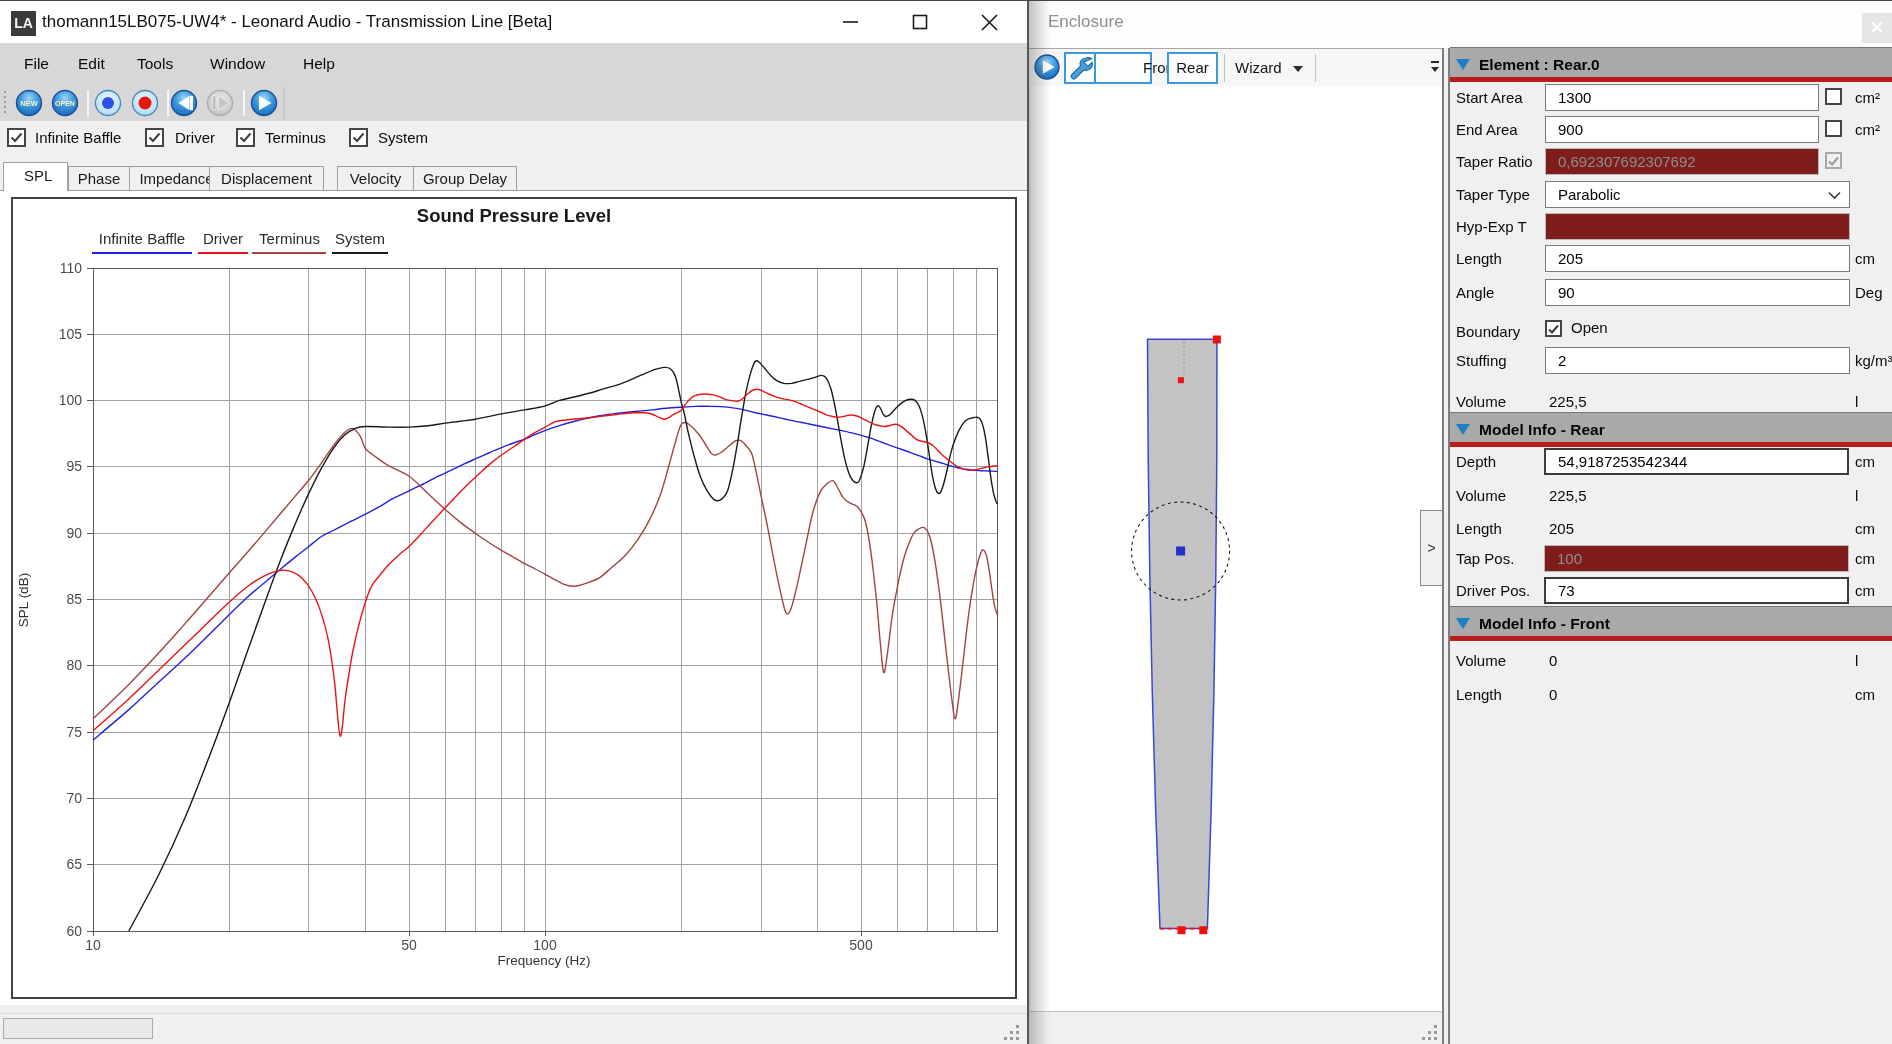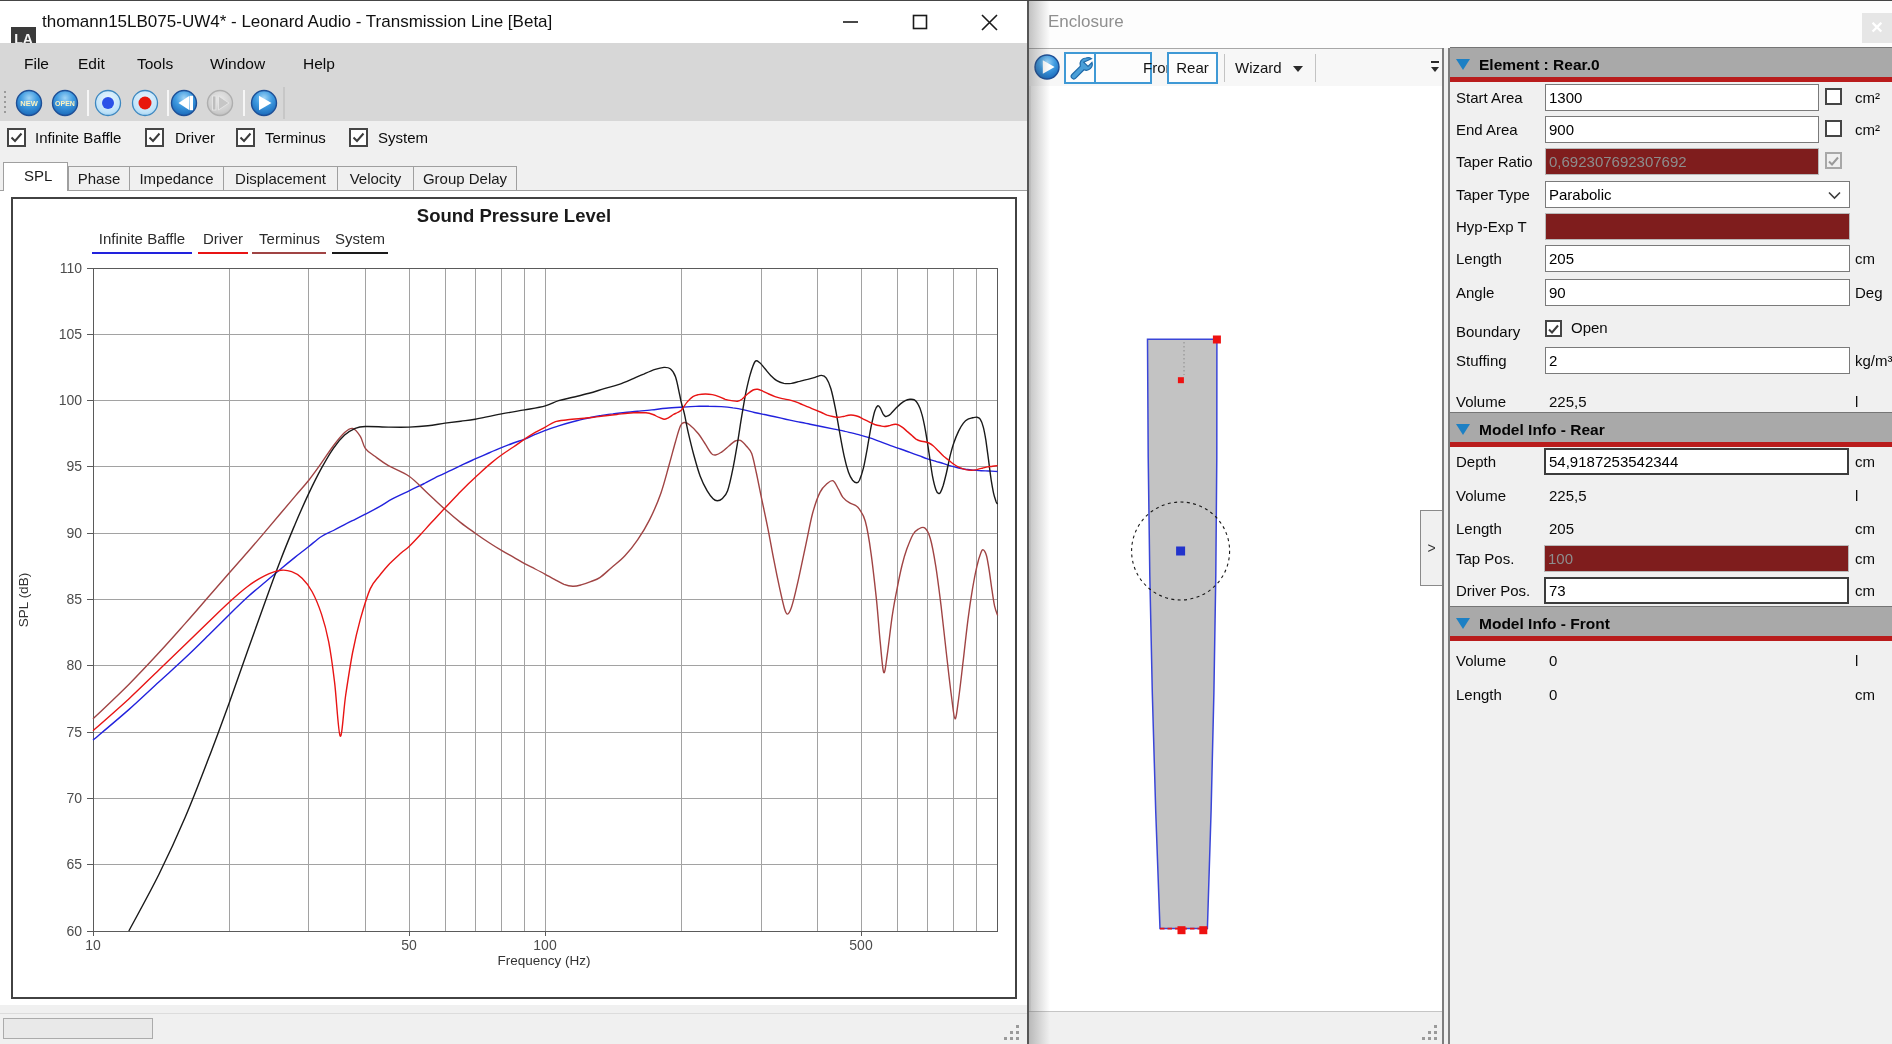--- a/index.html
+++ b/index.html
@@ -3,21 +3,21 @@
 <meta charset="utf-8">
 <style>
 * { margin:0; padding:0; box-sizing:border-box; }
 html,body { width:1892px; height:1044px; overflow:hidden; background:#fff;
   font-family:"Liberation Sans", sans-serif; }
 .abs { position:absolute; }
 #page { position:relative; width:1892px; height:1044px; }
 
 #lwin { left:0; top:0; width:1029px; height:1044px; background:#f0f0f0; }
 #ltitle { left:0; top:0; width:1029px; height:43px; background:#ffffff; }
-#licon { left:11px; top:27px; width:25px; height:25px; background:#3a3a3a;
+#licon { left:11px; top:11px; width:25px; height:25px; background:#3a3a3a;
   color:#f5f5f5; font-weight:bold; font-size:14px; text-align:center; line-height:25px; }
 #ltext { left:42px; top:0; height:43px; line-height:43px; font-size:17px; color:#101010; }
 .capbtn { top:0; height:43px; width:46px; }
 #lmin  { left:827px; } #lmax { left:897px; } #lclose { left:966px; }
 #menubar { left:0; top:43px; width:1029px; height:42px; background:#d7d7d7; }
 .menuitem { top:43px; height:42px; line-height:42px; font-size:15.5px; color:#0a0a0a; }
 #toolbar { left:0; top:85px; width:1029px; height:36px; background:#d7d7d7; }
 #cbrow { left:0; top:121px; width:1029px; height:41px; background:#f0f0f0; }
 .wcb { top:7px; width:19px; height:19px; background:#fff; border:2px solid #454545; }
 .wcb svg { position:absolute; left:0; top:0; }
@@ -62,21 +62,21 @@
   border:1px solid #8a8a8a; font-size:14px; color:#333; text-align:center; line-height:74px; }
 #panel { left:421px; top:47px; width:442px; height:997px; background:#f0f0f0; }
 .phead { left:0; width:442px; height:35px; background:#a9a9a9;
   border-top:1px solid #757575; border-bottom:5px solid #b91c1c; }
 .phead .tri { position:absolute; left:6px; top:11px; width:0; height:0;
   border-left:7px solid transparent; border-right:7px solid transparent;
   border-top:11px solid #1d80c4; }
 .phead .ht { position:absolute; left:29px; top:8px; font-size:15.5px; font-weight:bold; color:#050505; }
 .plab { left:6px; font-size:15px; color:#0a0a0a; height:27px; line-height:27px; }
 .pinp { left:95px; height:27px; background:#fff; border:1px solid #7a7a7a;
-  font-size:15px; color:#000; padding-left:3px; line-height:25px; white-space:nowrap; overflow:hidden; }
+  font-size:15px; color:#000; padding-left:12px; line-height:25px; white-space:nowrap; overflow:hidden; }
 .pinp.dis { background:#7f1d1d; border:1px solid #b9b9b9; color:#8d8d8d; }
 .pinp.foc { border:2px solid #3c3c3c; line-height:23px; }
 .pval { font-size:15px; color:#0a0a0a; }
 .punit { left:405px; font-size:15px; color:#0a0a0a; }
 .pcb { left:375px; width:17px; height:17px; background:#fff; border:2px solid #454545; }
 .pcb.dis { background:#f0f0f0; border:2px solid #a8a8a8; }
 #shadow { left:1029px; top:0; width:21px; height:1044px;
   background:linear-gradient(to right, rgba(70,70,70,0.32), rgba(60,60,60,0.0)); }
 #lborder { left:1027px; top:0; width:2px; height:1044px; background:#565656; }
 #topline { left:0; top:0; width:1892px; height:1px; background:#454545; }
@@ -175,21 +175,21 @@
     <div class="cblab abs" style="left:378px;">System</div>
   </div>
   <div id="tabpage" class="abs"></div>
   <div id="tabrow" class="abs">
     <div class="tab abs" style="left:68px; width:62px;">
           <span>Phase</span>
         </div>
     <div class="tab abs" style="left:129px; width:95px;">
           <span>Impedance</span>
         </div>
-    <div class="tab abs" style="left:223px; width:115px;">
+    <div class="tab abs" style="left:209px; width:115px;">
           <span>Displacement</span>
         </div>
     <div class="tab abs" style="left:337px; width:77px;">
           <span>Velocity</span>
         </div>
     <div class="tab abs" style="left:413px; width:104px;">
           <span>Group Delay</span>
         </div>
     <div id="tabline" class="abs"></div>
     <div id="tabsel" class="abs">

